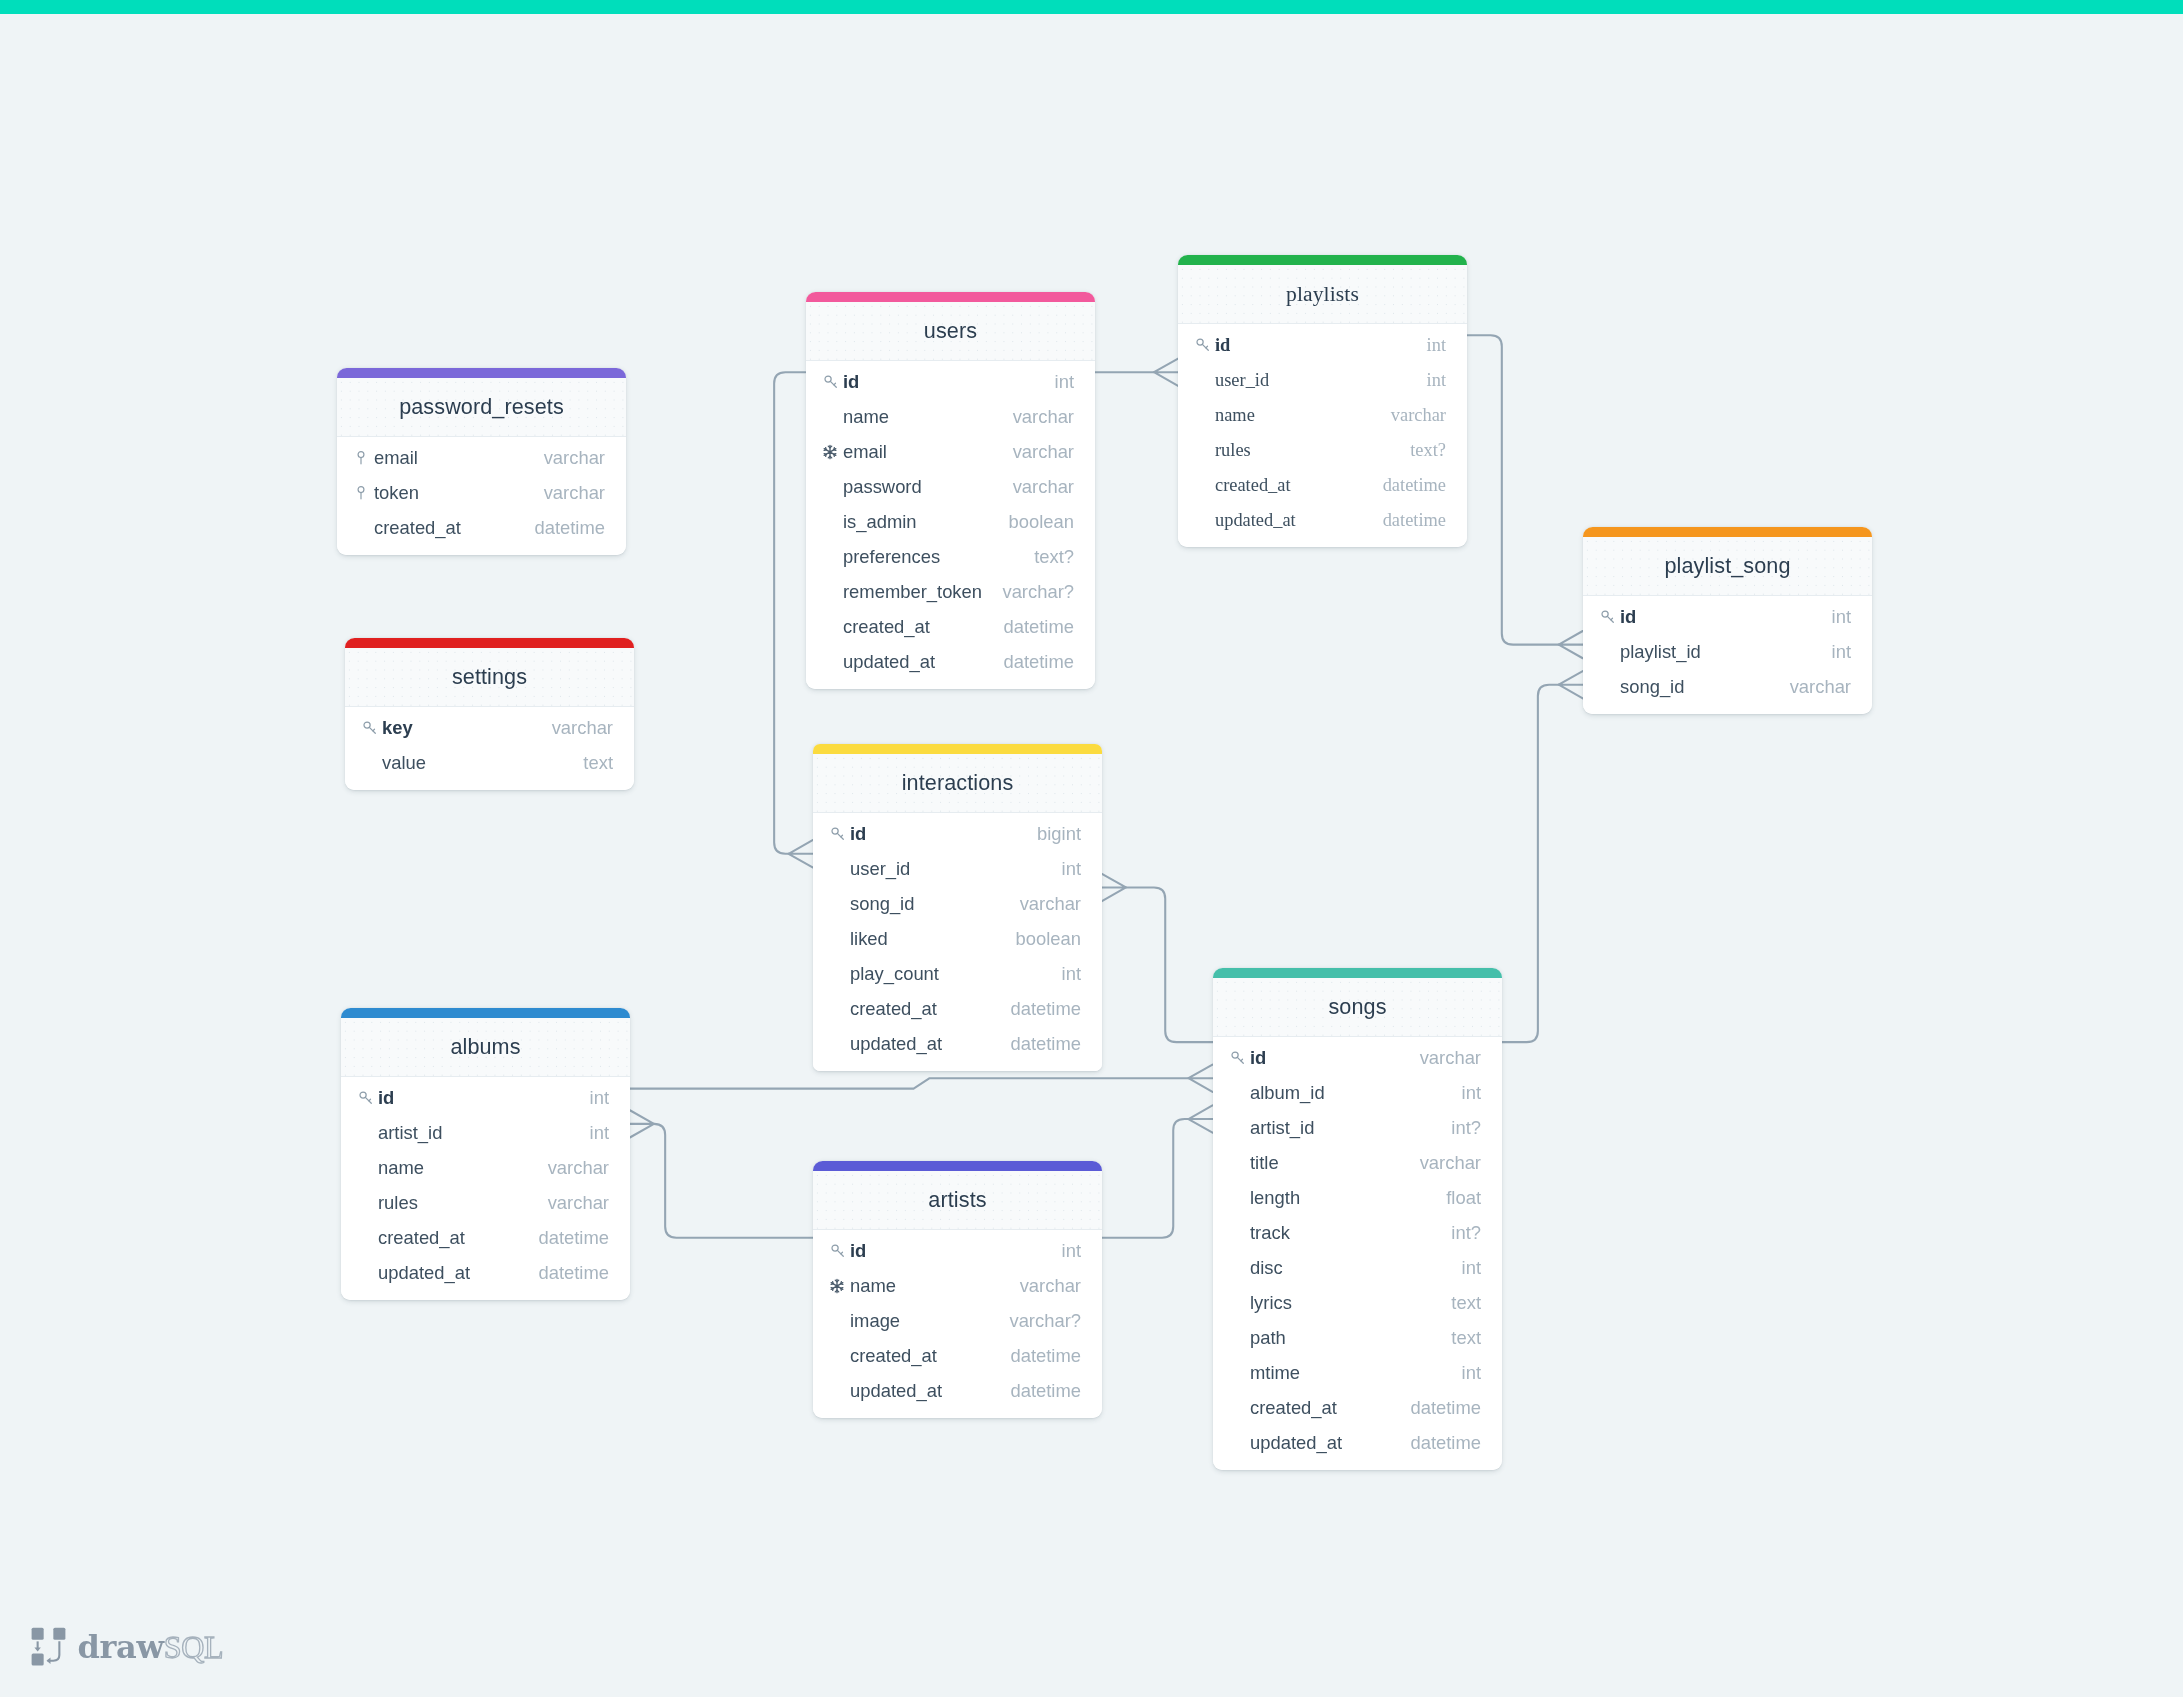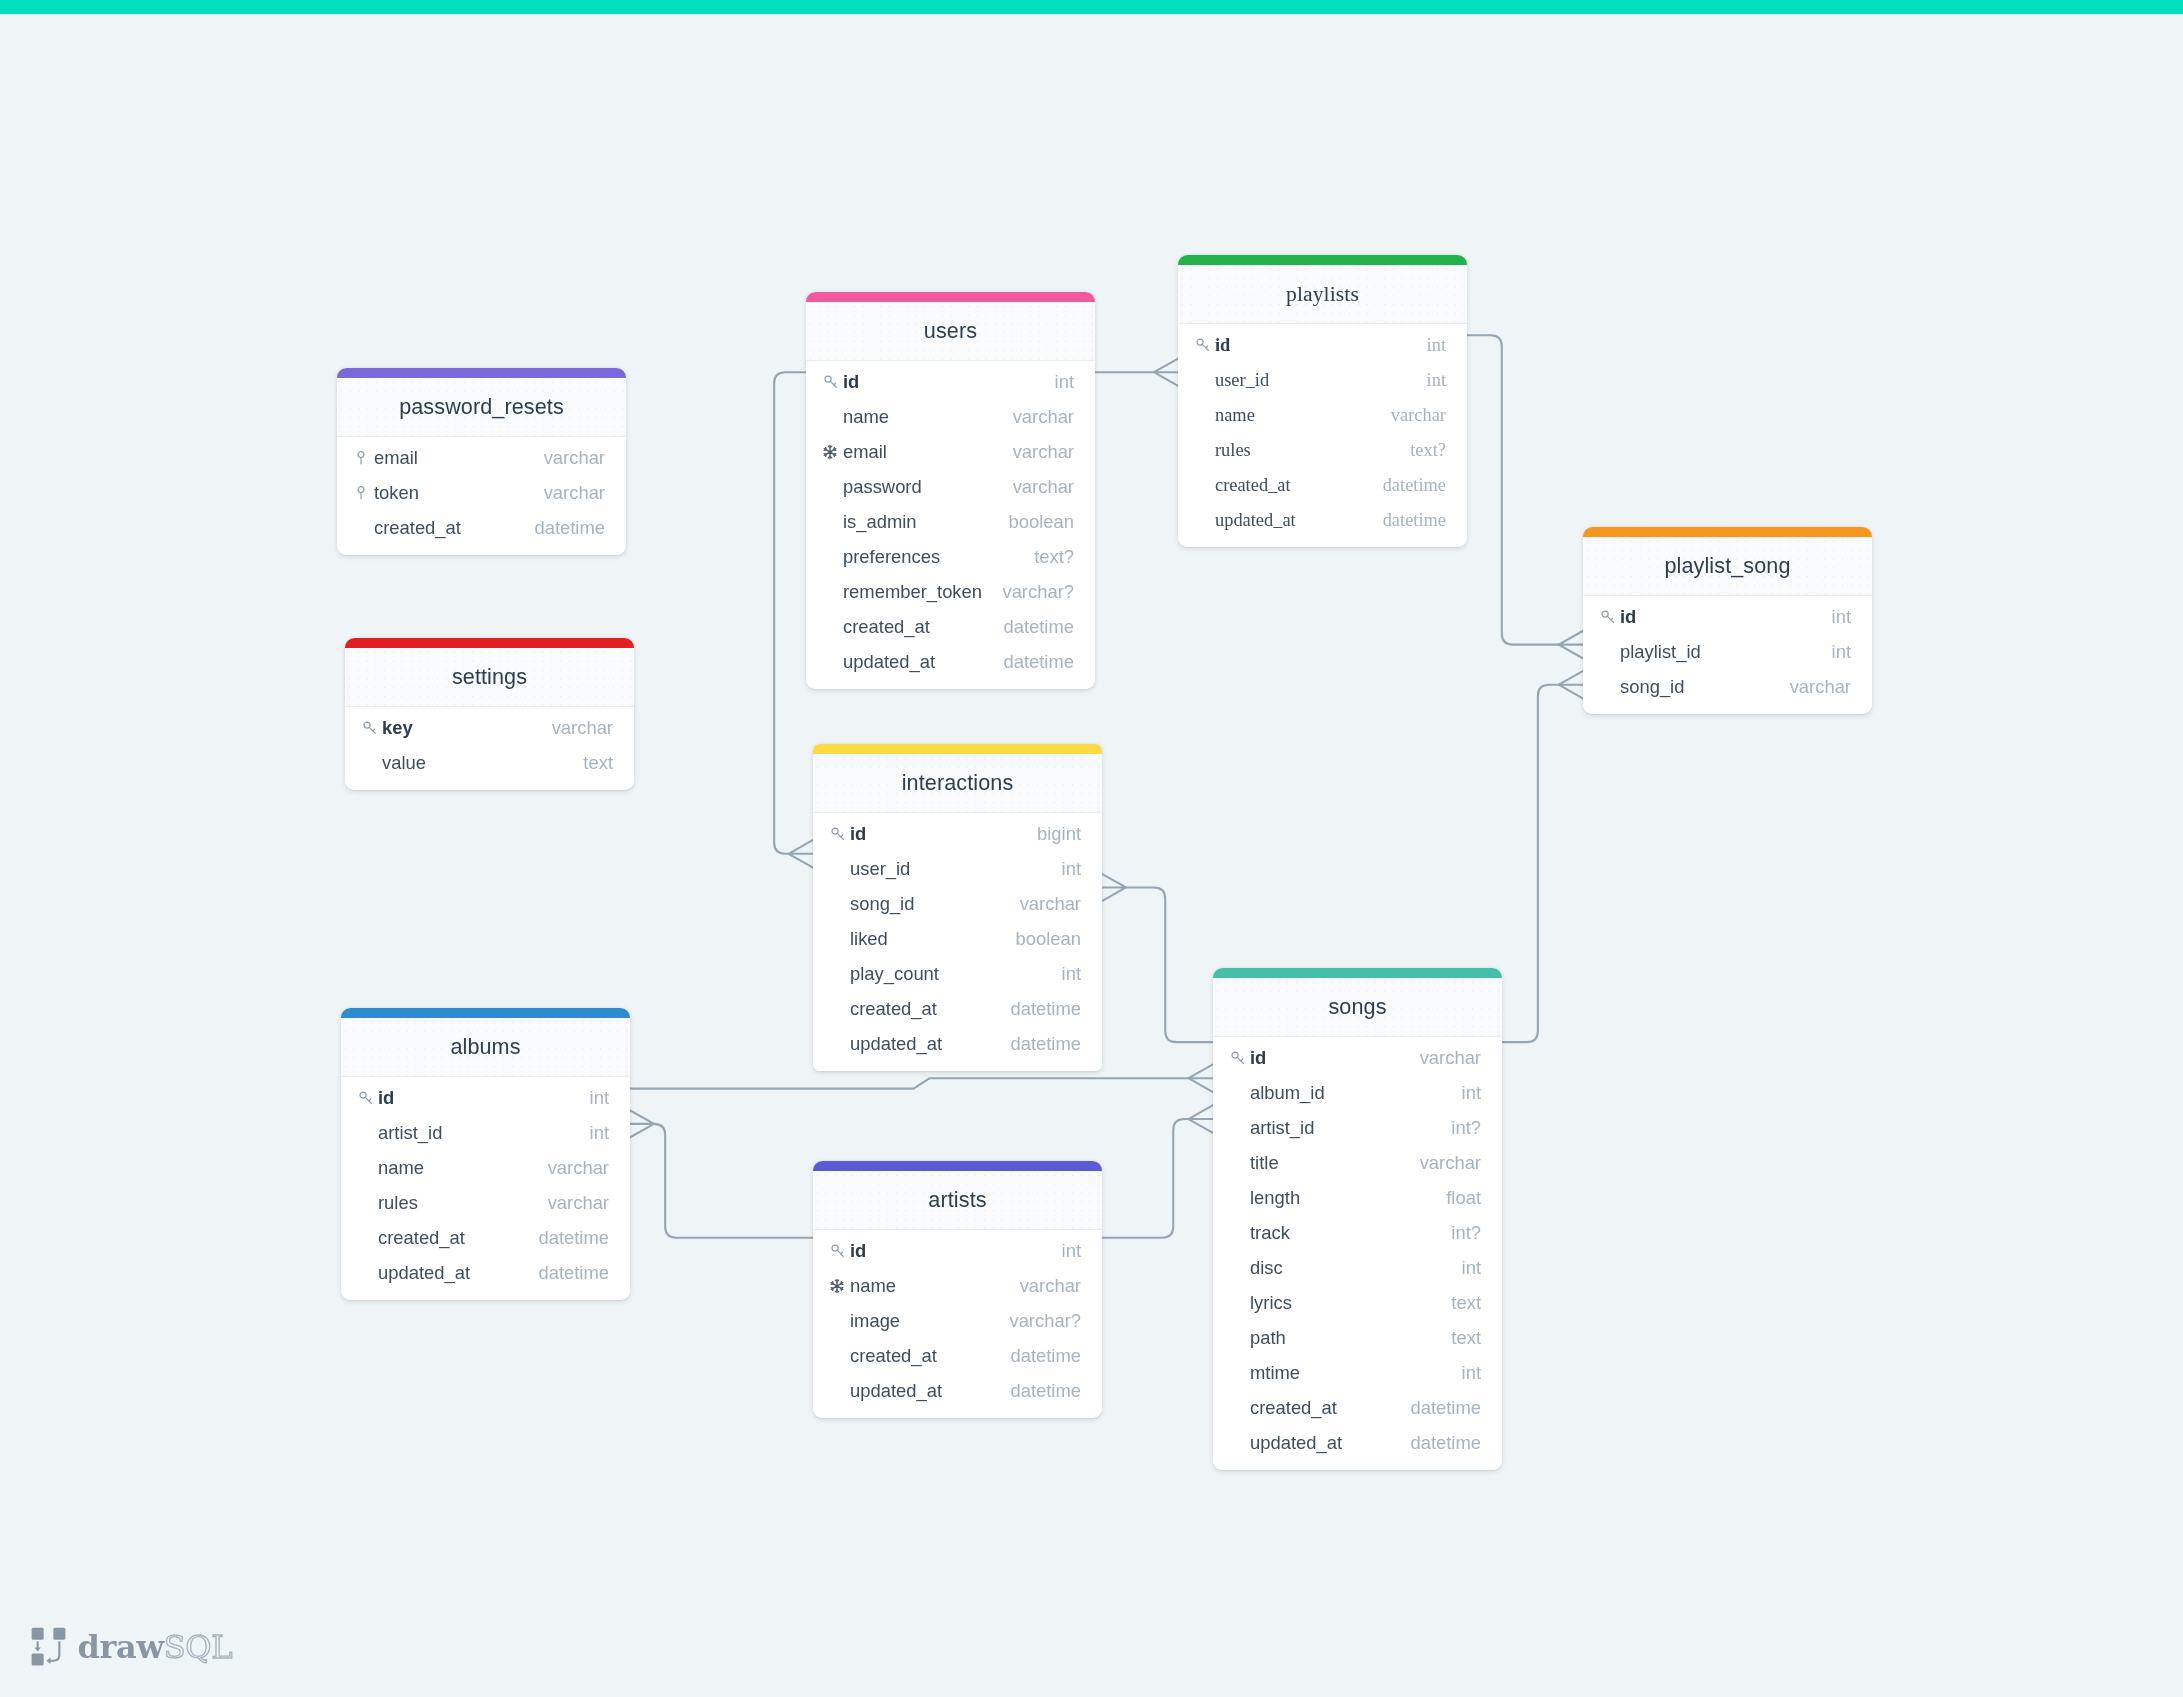--- a/index.html
+++ b/index.html
@@ -84,20 +84,21 @@
   #logo .logo-text {
     font-family: "DejaVu Serif", serif;
     font-size: 32px;
     line-height: 1;
     letter-spacing: -0.3px;
   }
   #logo .logo-draw { font-weight: bold; color: #8997a5; text-align: right; }
   #logo .logo-sql {
     font-weight: normal;
     color: transparent;
+    font-family: Liberation Serif, serif;
     -webkit-text-stroke: 1.3px #a6b2bd;
   }
 </style>
 </head>
 <body>
 
 <div id="canvas">
 
   <div id="topbar"></div>
 

